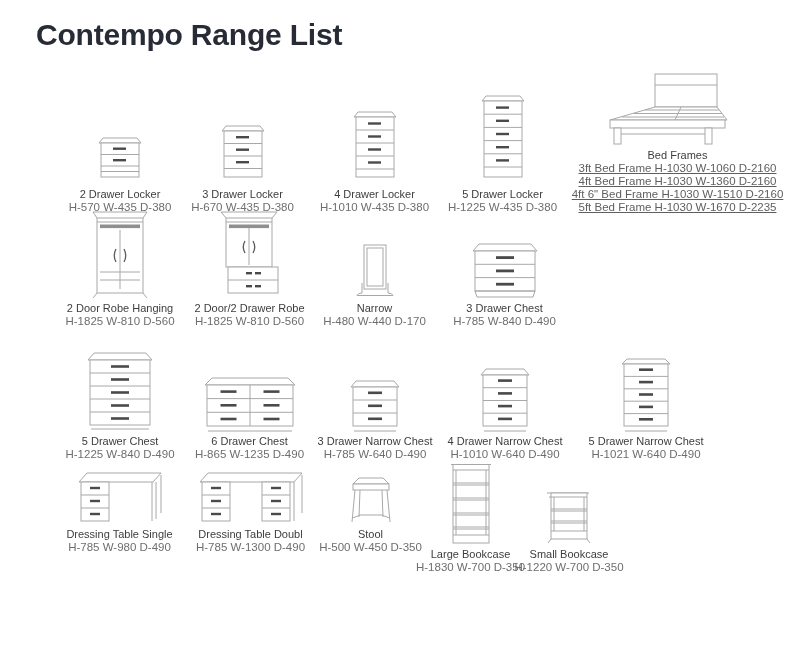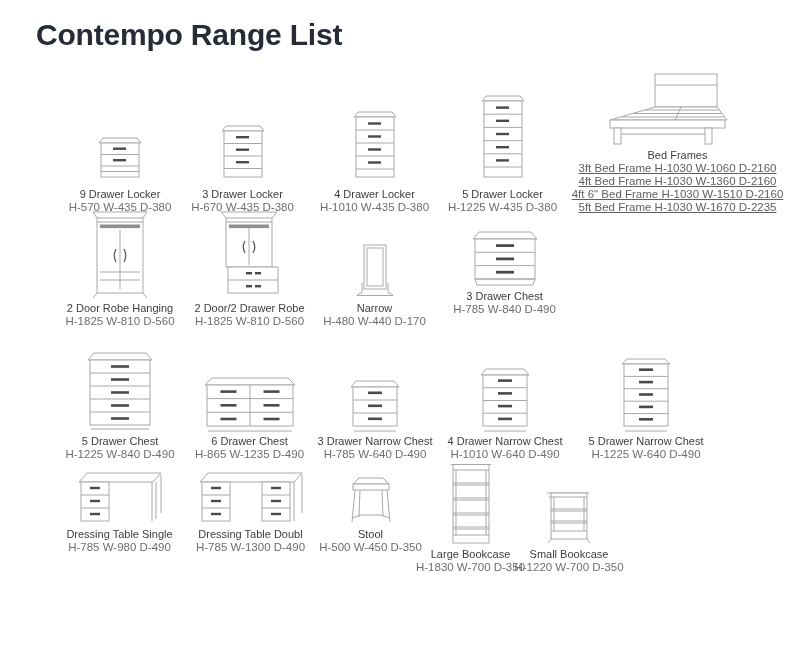--- a/index.html
+++ b/index.html
@@ -43,21 +43,21 @@
   <div class="cell" style="left:60px;width:120px;bottom:0">
     <svg class="drawing" width="48" height="50" viewBox="0 0 48 50">
       <polygon class="wh" points="3,8 45,8 41,3 7,3"></polygon>
       <rect class="wh" x="5" y="8" width="38" height="34"></rect>
       <line x1="5" y1="19.5" x2="43" y2="19.5"></line>
       <line x1="5" y1="31" x2="43" y2="31"></line>
       <line x1="5" y1="36.5" x2="43" y2="36.5"></line>
       <rect class="h" x="17" y="12.5" width="13" height="2.4"></rect>
       <rect class="h" x="17" y="24" width="13" height="2.4"></rect>
     </svg>
-    <div class="iname">9 Drawer Locker</div>
+    <div class="iname">2 Drawer Locker</div>
     <div class="idims">H-570 W-435 D-380</div>
   </div>
 
   <div class="cell" style="left:180px;width:125px;bottom:0">
     <svg class="drawing" width="48" height="62" viewBox="0 0 48 62">
       <polygon class="wh" points="3,8 45,8 41,3 7,3"></polygon>
       <rect class="wh" x="5" y="8" width="38" height="46"></rect>
       <line x1="5" y1="20.5" x2="43" y2="20.5"></line>
       <line x1="5" y1="33" x2="43" y2="33"></line>
       <line x1="5" y1="45.5" x2="43" y2="45.5"></line>
@@ -180,21 +180,21 @@
       <line x1="8" y1="42" x2="8" y2="52"></line>
       <line x1="34" y1="42" x2="34" y2="52"></line>
       <path d="M8,52 Q4,52 3,54.5"></path>
       <path d="M34,52 Q38,52 39,54.5"></path>
       <line x1="3" y1="54.5" x2="39" y2="54.5"></line>
     </svg>
     <div class="iname">Narrow</div>
     <div class="idims">H-480 W-440 D-170</div>
   </div>
 
-  <div class="cell" style="left:442px;width:125px;bottom:12px">
+  <div class="cell" style="left:442px;width:125px;bottom:0">
     <svg class="drawing" width="68" height="58" viewBox="0 0 68 58">
       <polygon class="wh" points="2,10 66,10 60,3 8,3"></polygon>
       <rect class="wh" x="4" y="10" width="60" height="40"></rect>
       <line x1="4" y1="23.3" x2="64" y2="23.3"></line>
       <line x1="4" y1="36.6" x2="64" y2="36.6"></line>
       <line x1="4" y1="50" x2="64" y2="50"></line>
       <line x1="6" y1="56" x2="62" y2="56"></line>
       <line x1="4" y1="50" x2="6" y2="56"></line>
       <line x1="64" y1="50" x2="62" y2="56"></line>
       <rect class="h" x="25" y="15.2" width="18" height="2.8"></rect>
@@ -288,21 +288,21 @@
       <line x1="4" y1="45.2" x2="48" y2="45.2"></line>
       <line x1="4" y1="57.6" x2="48" y2="57.6"></line>
       <line x1="5" y1="75" x2="47" y2="75"></line>
       <rect class="h" x="19" y="12.4" width="14" height="2.6"></rect>
       <rect class="h" x="19" y="24.8" width="14" height="2.6"></rect>
       <rect class="h" x="19" y="37.2" width="14" height="2.6"></rect>
       <rect class="h" x="19" y="49.6" width="14" height="2.6"></rect>
       <rect class="h" x="19" y="62" width="14" height="2.6"></rect>
     </svg>
     <div class="iname">5 Drawer Narrow Chest</div>
-    <div class="idims">H-1225 W-640 D-490</div>
+    <div class="idims">H-1021 W-640 D-490</div>
   </div>
 </div>
 
 <div class="row row4">
 
   <div class="cell" style="left:52px;width:135px;bottom:28px">
     <svg class="drawing" width="86" height="56" viewBox="0 0 86 56">
       <polygon class="wh" points="2,13 76,13 84,4 10,4"></polygon>
       <line x1="84" y1="6" x2="84" y2="44"></line>
       <line x1="75" y1="13" x2="75" y2="52"></line>

